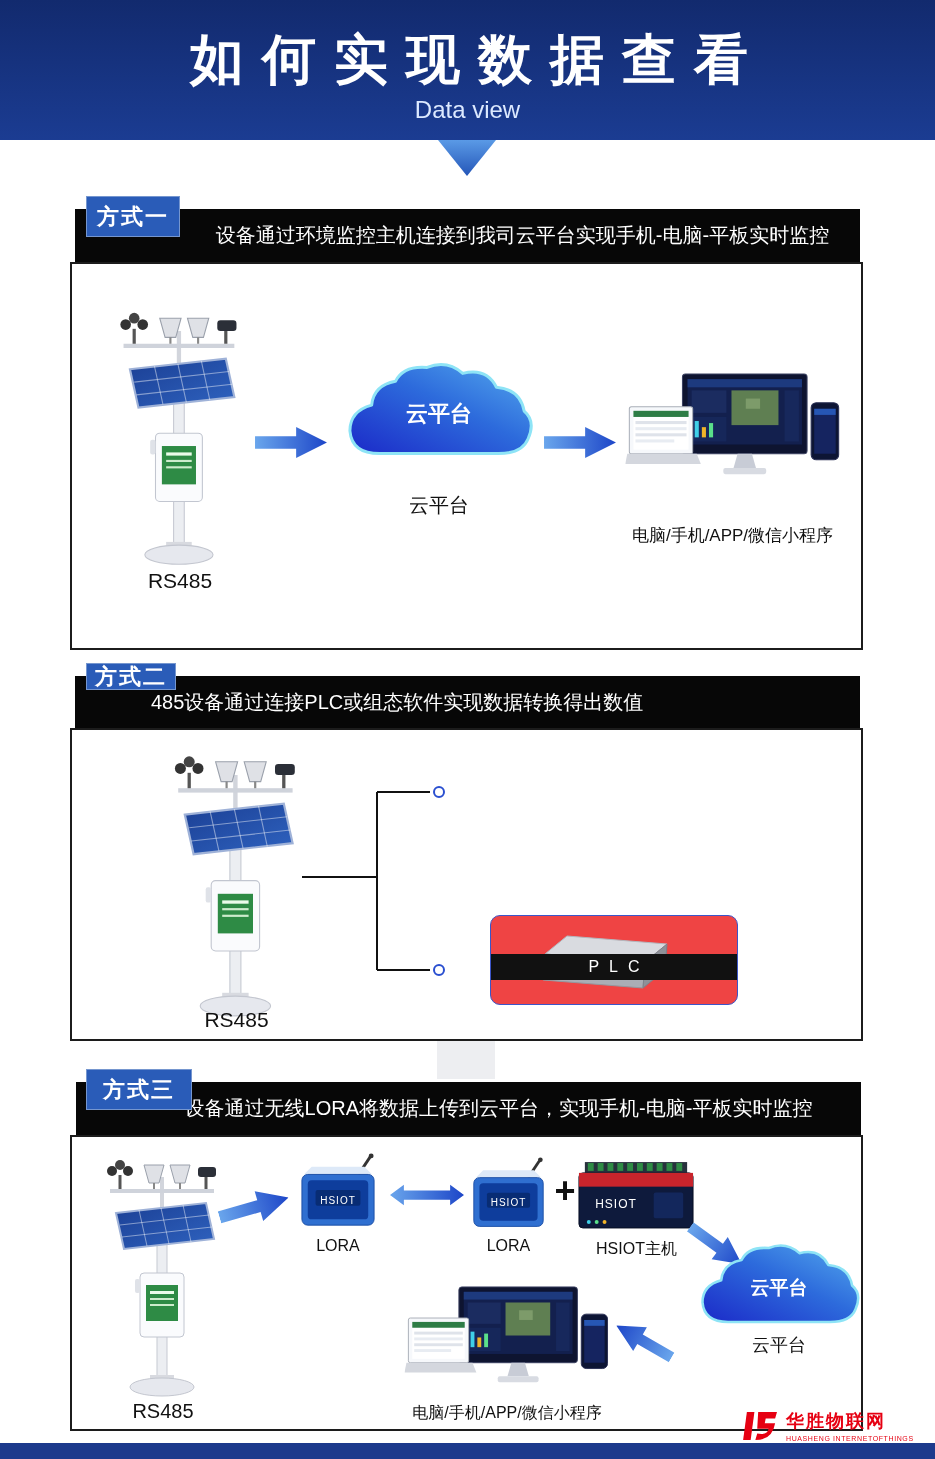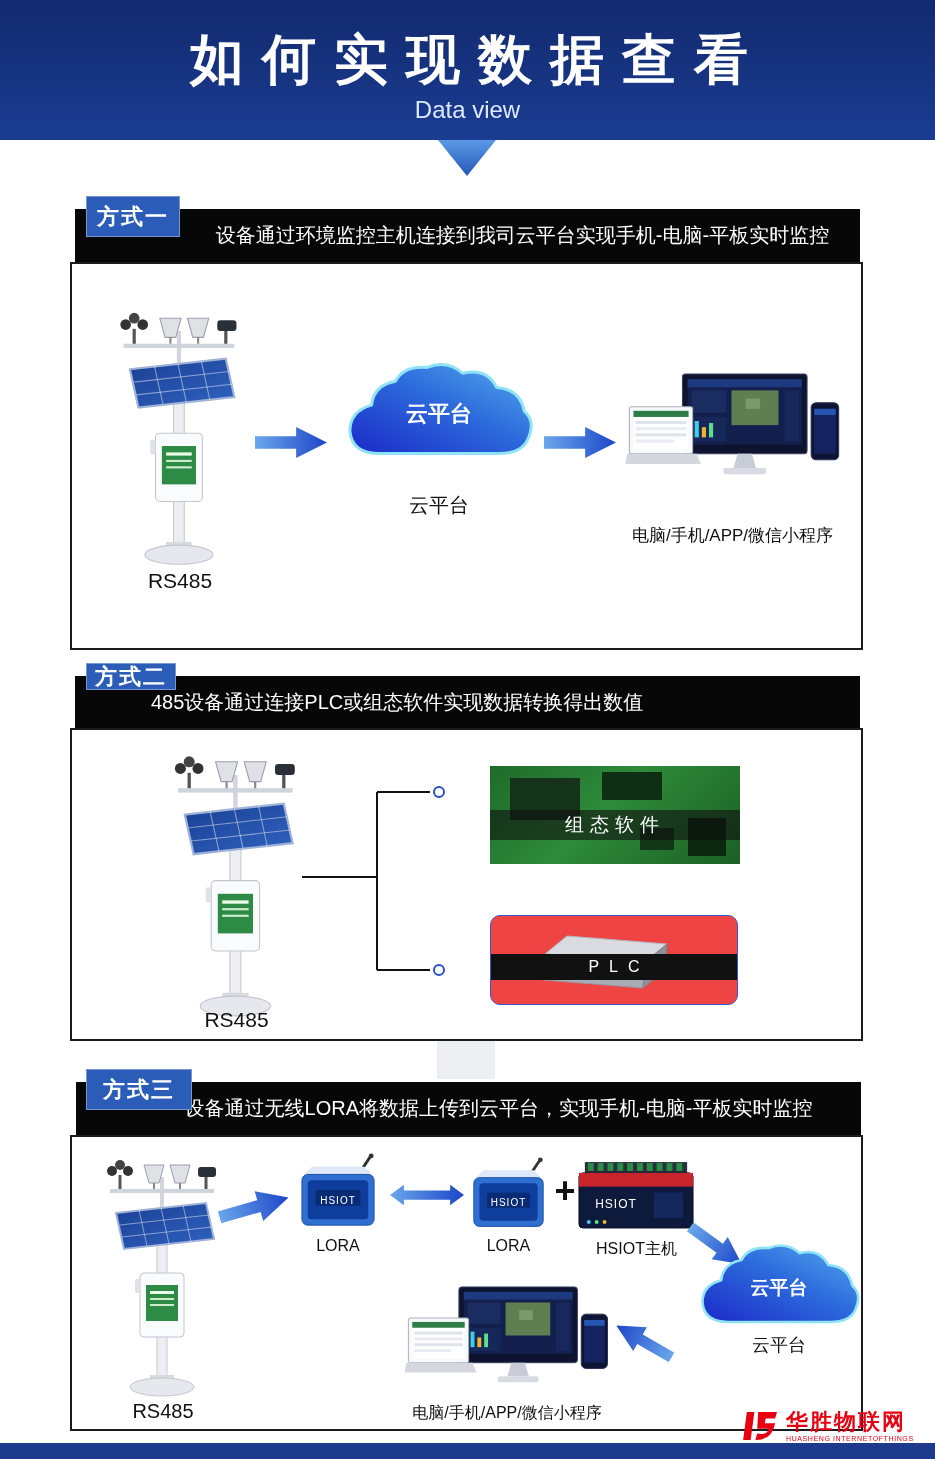--- a/index.html
+++ b/index.html
@@ -191,27 +191,20 @@
     <use href="#sym-station"></use>
   </svg>
   <div class="abs cap center" style="left:82px;top:278px;width:165px;font-size:21px">RS485</div>
 
   <svg class="abs" style="left:230px;top:50px" width="150" height="200" viewBox="0 0 150 200">
     <path d="M0 97 H75 M75 12 V190 M75 12 H128 M75 190 H128" stroke="#111" stroke-width="2" fill="none"></path>
     <circle cx="137" cy="12" r="5" fill="#fff" stroke="#2a4fd0" stroke-width="2"></circle>
     <circle cx="137" cy="190" r="5" fill="#fff" stroke="#2a4fd0" stroke-width="2"></circle>
   </svg>
 
-  <div class="abs" style="left:418px;top:36px;width:250px;height:98px;background:linear-gradient(135deg,#1f6b2a,#2e8b3a 45%,#1b5f24);overflow:hidden">
-    <div class="abs" style="left:20px;top:12px;width:70px;height:42px;background:#14331a"></div>
-    <div class="abs" style="left:112px;top:6px;width:60px;height:28px;background:#0f2f15"></div>
-    <div class="abs" style="left:198px;top:52px;width:38px;height:38px;background:#0c2910"></div>
-    <div class="abs" style="left:150px;top:62px;width:34px;height:22px;background:#123617"></div>
-    <div class="abs center" style="left:0;top:44px;width:100%;height:30px;background:rgba(15,15,15,.6);color:#fff;font-size:19px;letter-spacing:6px;line-height:30px">组态软件</div>
-  </div>
 
   <div class="abs" style="left:418px;top:185px;width:248px;height:90px;border:1px solid #3c55c8;border-radius:10px;background:#ef4444">
     <svg class="abs" style="left:48px;top:8px" width="150" height="72" viewBox="0 0 150 72">
       <use href="#sym-plc"></use>
     </svg>
     <div class="abs center" style="left:0;top:38px;width:100%;height:26px;background:#111;color:#fff;font-size:16px;letter-spacing:10px;line-height:26px;padding-left:10px">PLC</div>
   </div>
 </div>
 
 <div class="abs" style="left:437px;top:1041px;width:58px;height:38px;background:#edeef1"></div>
@@ -282,16 +275,16 @@
 </div>
 
 <div class="abs" style="left:0;top:1443px;width:935px;height:16px;background:#1d3a8c"></div>
 
 <div class="abs" style="left:742px;top:1409px;width:192px;display:flex;align-items:center;gap:6px;z-index:6">
   <svg width="38" height="32" viewBox="0 0 40 34">
     <polygon points="5,2 13,2 9,32 1,32" fill="#e60012"></polygon>
     <path d="M17 2 H37 L35 9 H25 L24 14 H35 Q32 32 14 32 L16 25 Q27 27 28 20 H16 Z" fill="#e60012"></path>
   </svg>
   <div>
-    <div style="font-size:22px;font-weight:bold;color:#e60012;letter-spacing:2px;line-height:25px">华胜物联网</div>
+    <div style="font-size:18px;font-weight:bold;color:#e60012;letter-spacing:2px;line-height:25px">华胜物联网</div>
     <div style="font-size:7px;color:#e60012;letter-spacing:0.6px;margin-top:1px">HUASHENG INTERNETOFTHINGS</div>
   </div>
 </div>
 
 </body></html>

